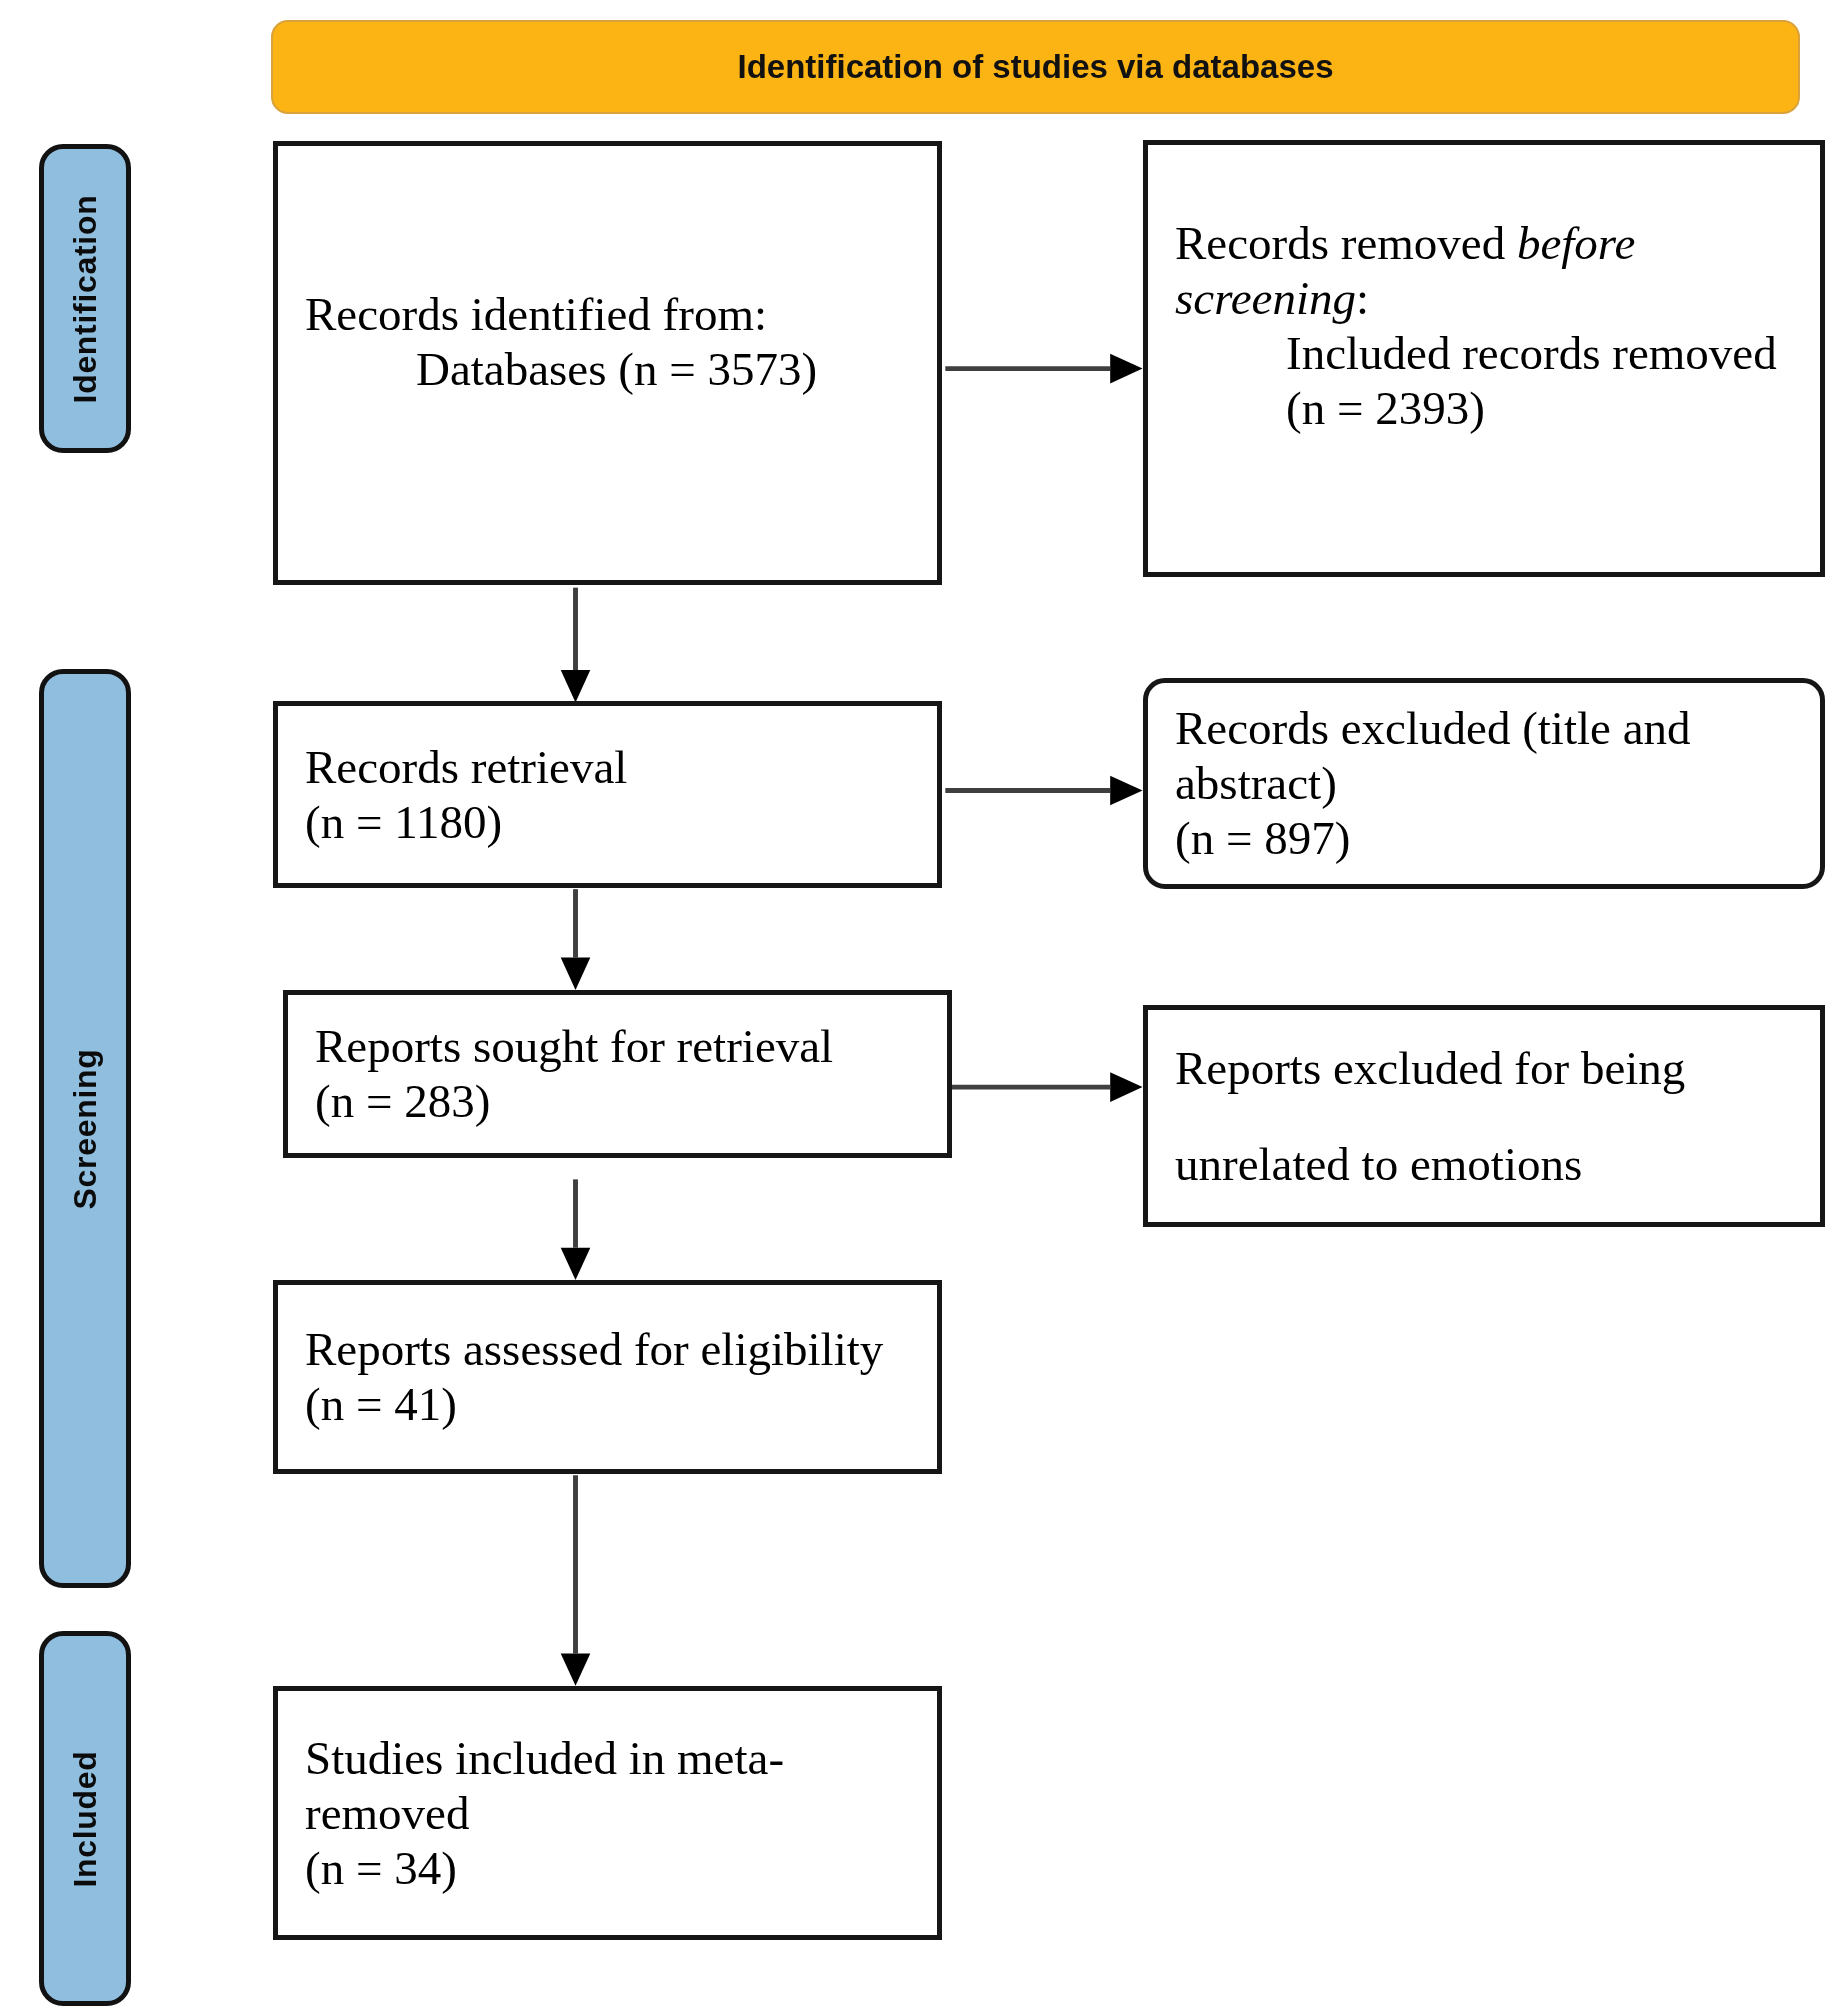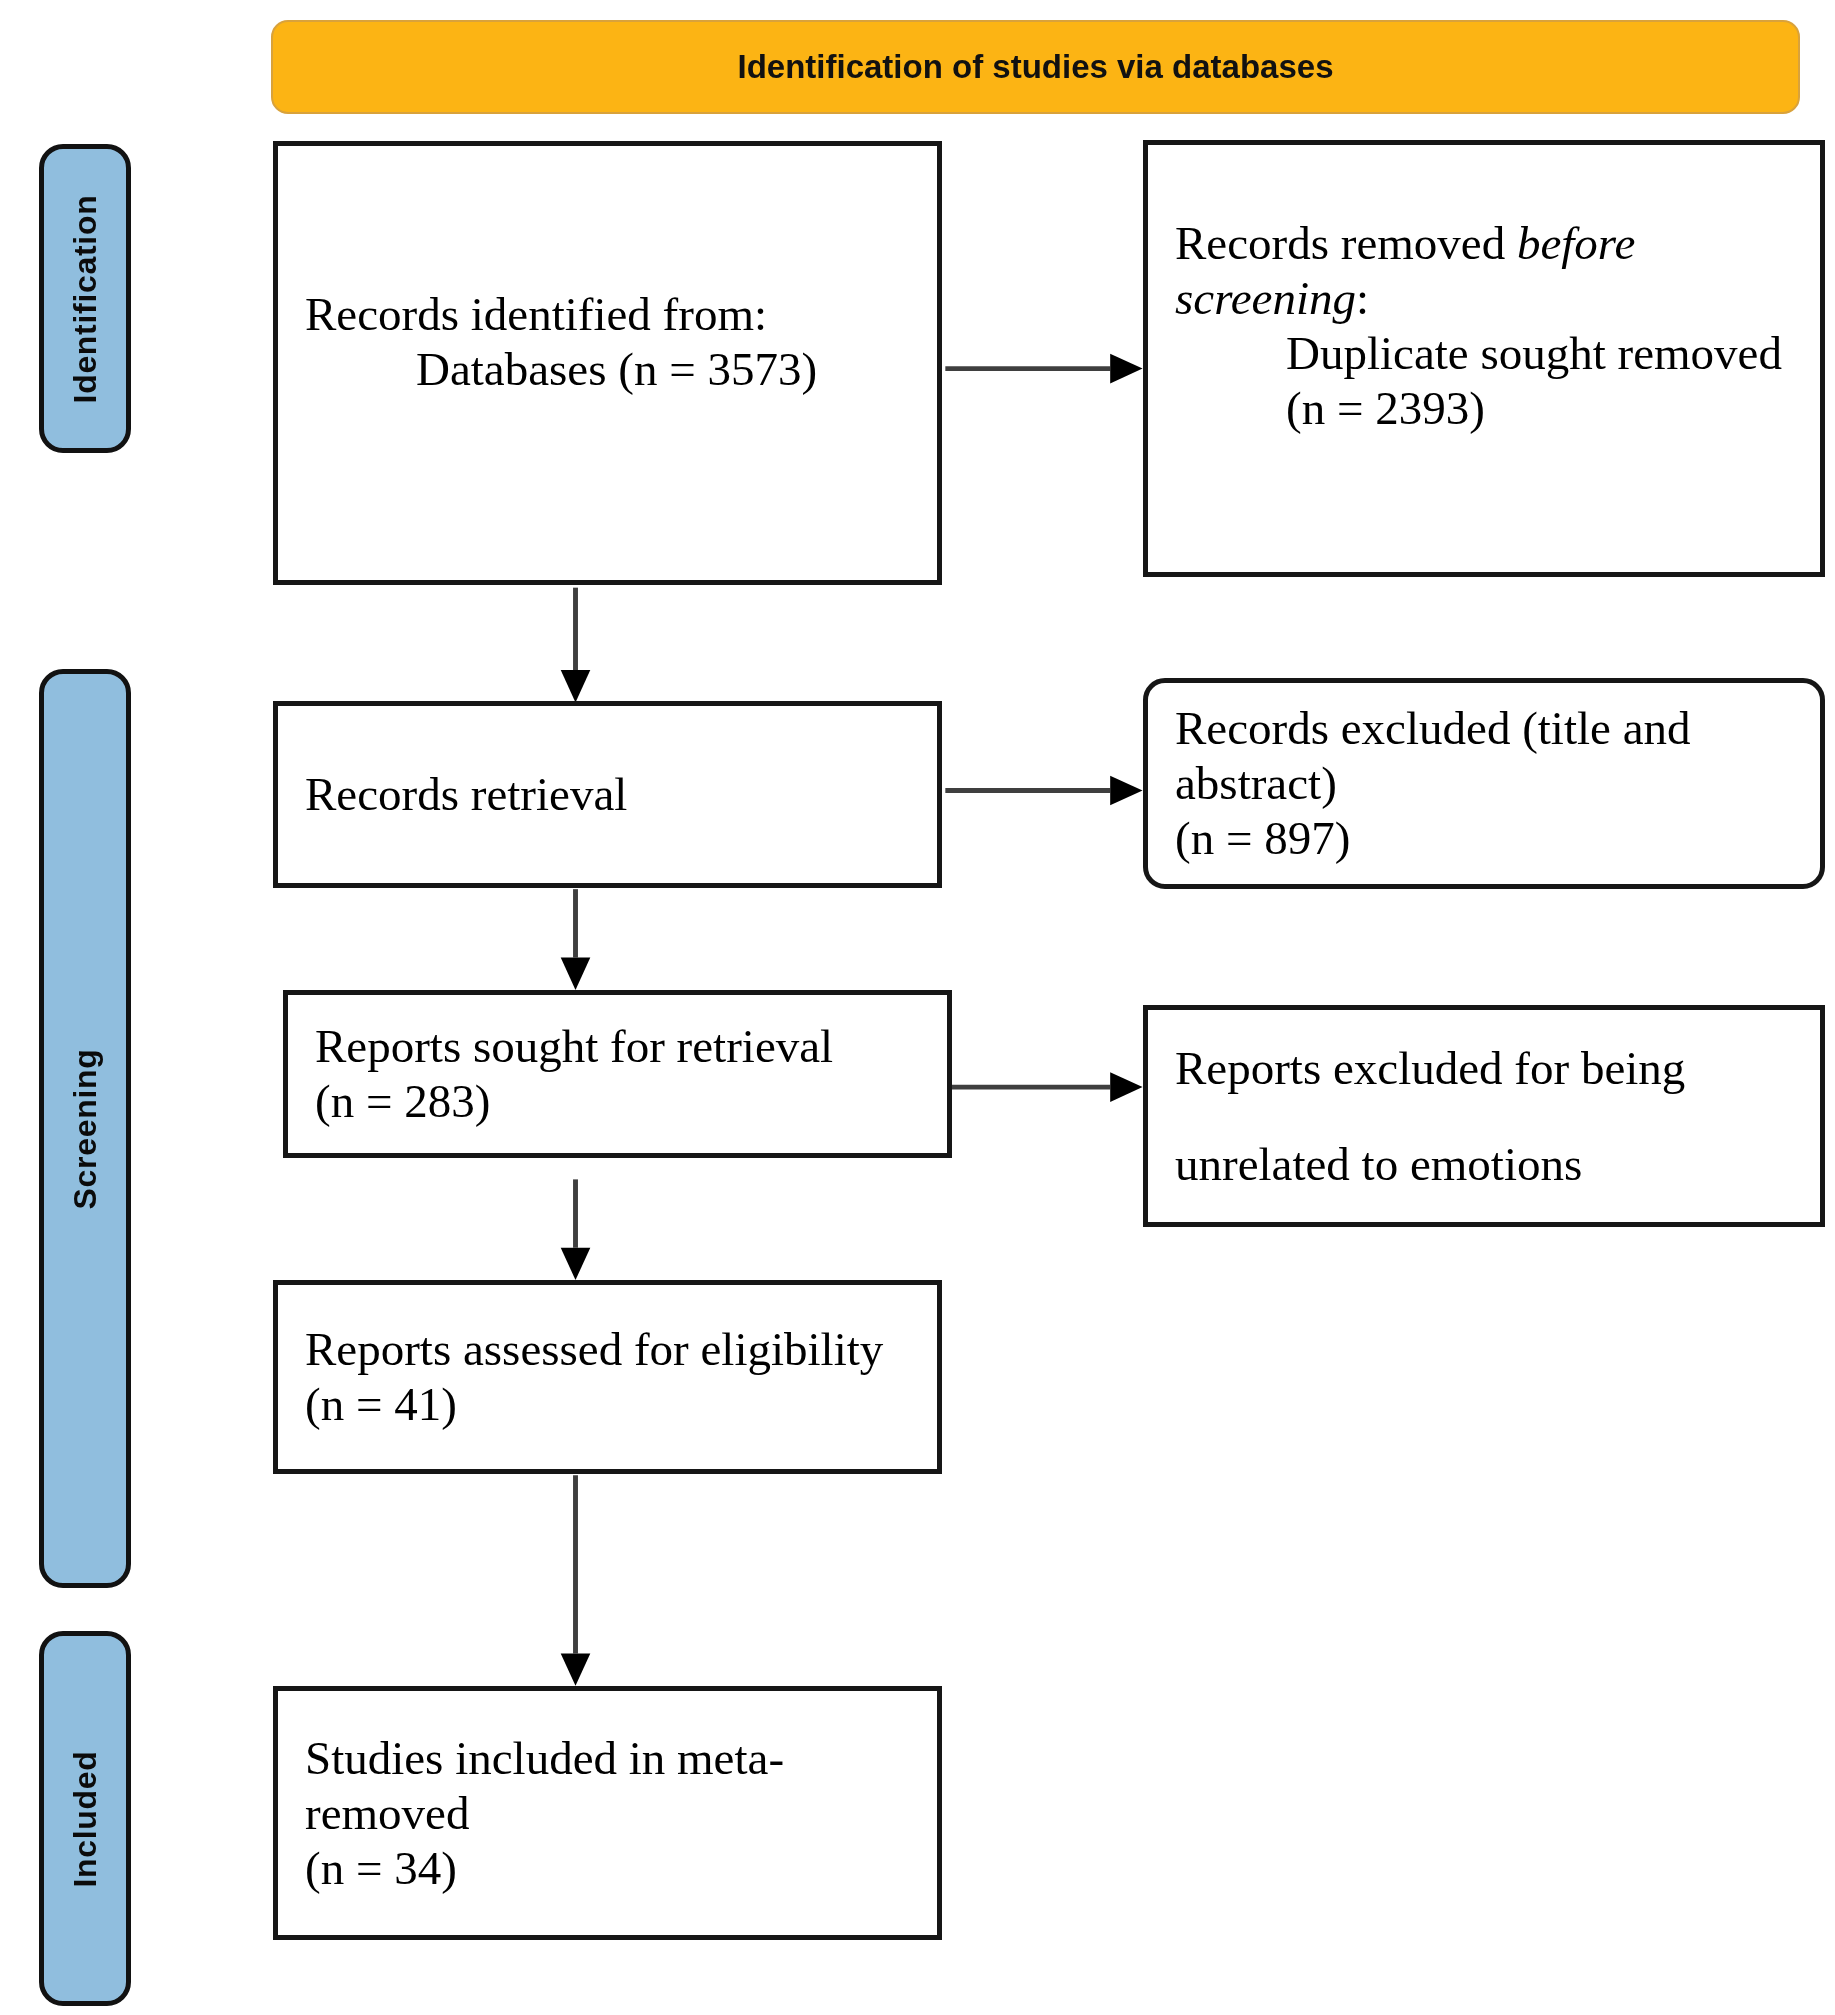--- a/index.html
+++ b/index.html
@@ -107,39 +107,40 @@
       <polygon points="1622,1543 1576,1522 1576,1564"></polygon>
     </g>
   </svg>
 
   <div class="fbox b-identified lift-60">
       <div class="tline"><span>Records identified from:</span></div>
       <div class="tline indent"><span>Databases (n = 3573)</span></div>
     </div>
   <div class="fbox b-screened">
       <div class="tline"><span>Records retrieval</span></div>
+      <div class="tline"><span>(n = 1180)</span></div>
     </div>
   <div class="fbox b-sought">
       <div class="tline"><span>Reports sought for retrieval</span></div>
       <div class="tline"><span>(n = 283)</span></div>
     </div>
   <div class="fbox b-assessed">
       <div class="tline"><span>Reports assessed for eligibility</span></div>
       <div class="tline"><span>(n = 41)</span></div>
     </div>
   <div class="fbox b-included">
       <div class="tline"><span>Studies included in meta-</span></div>
       <div class="tline"><span>removed</span></div>
       <div class="tline"><span>(n = 34)</span></div>
     </div>
 
   <div class="fbox b-removed lift-90">
       <div class="tline"><span>Records removed </span><i>before</i></div>
       <div class="tline"><i>screening</i><span>:</span></div>
-      <div class="tline indent"><span>Duplicate sought removed</span></div>
+      <div class="tline indent"><span>Included records removed</span></div>
       <div class="tline indent"><span>(n = 2393)</span></div>
     </div>
   <div class="fbox b-excluded1">
       <div class="tline"><span>Records excluded (title and</span></div>
       <div class="tline"><span>abstract)</span></div>
       <div class="tline"><span>(n = 897)</span></div>
     </div>
   <div class="fbox b-excluded2">
       <div class="tline"><span>Reports excluded for being</span></div>
       <div class="tline"><span>unrelated to emotions</span></div>

